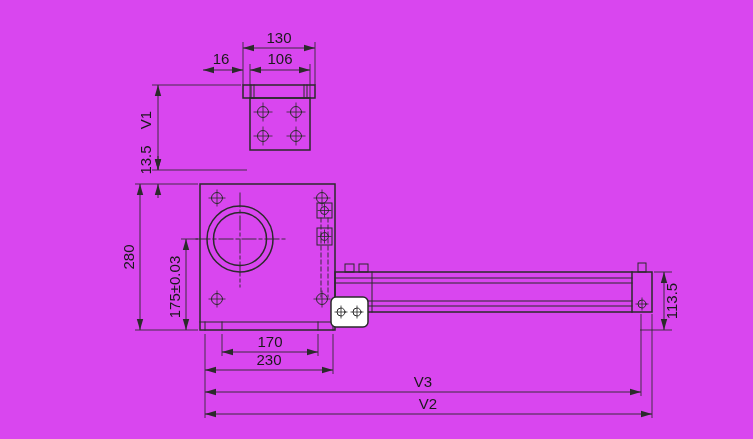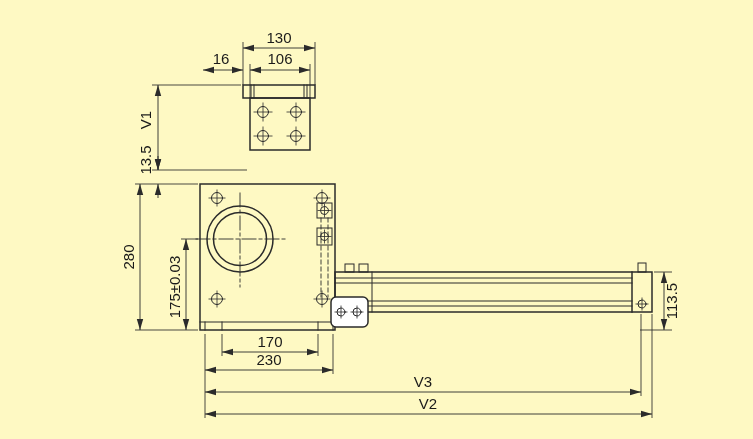--- a/index.html
+++ b/index.html
@@ -1,19 +1,19 @@
 <!DOCTYPE html>
 <html><head>
 <meta charset="utf-8">
 <style>
   html,body{margin:0;padding:0;background:#ffffff;}
   .canvas{
     position:relative;
     width:753px;height:439px;
-    background:#fef9c3;
+    background:#d946ef;
     font-family:"Liberation Sans", sans-serif;
     overflow:hidden;
   }
   svg{display:block;}
   .geo{stroke:#2b2b2b;fill:none;stroke-width:1.5;stroke-linecap:square;}
   .thin{stroke-width:1;}
   .hair{stroke-width:0.8;}
   .dash{stroke-dasharray:4 3;stroke-width:0.9;}
   .cl{stroke-dasharray:14 3 3 3;stroke-width:0.9;}
   .ext{stroke:#2b2b2b;stroke-width:0.85;fill:none;}

